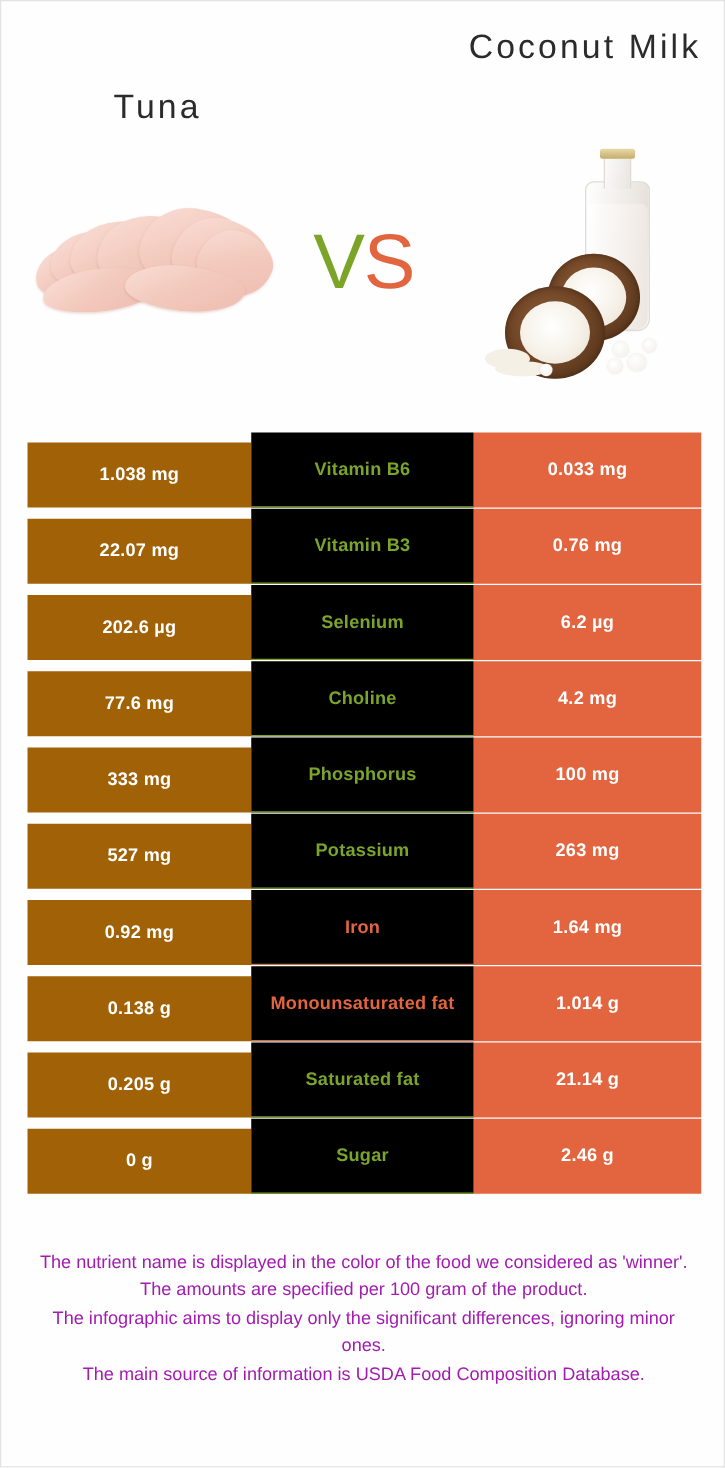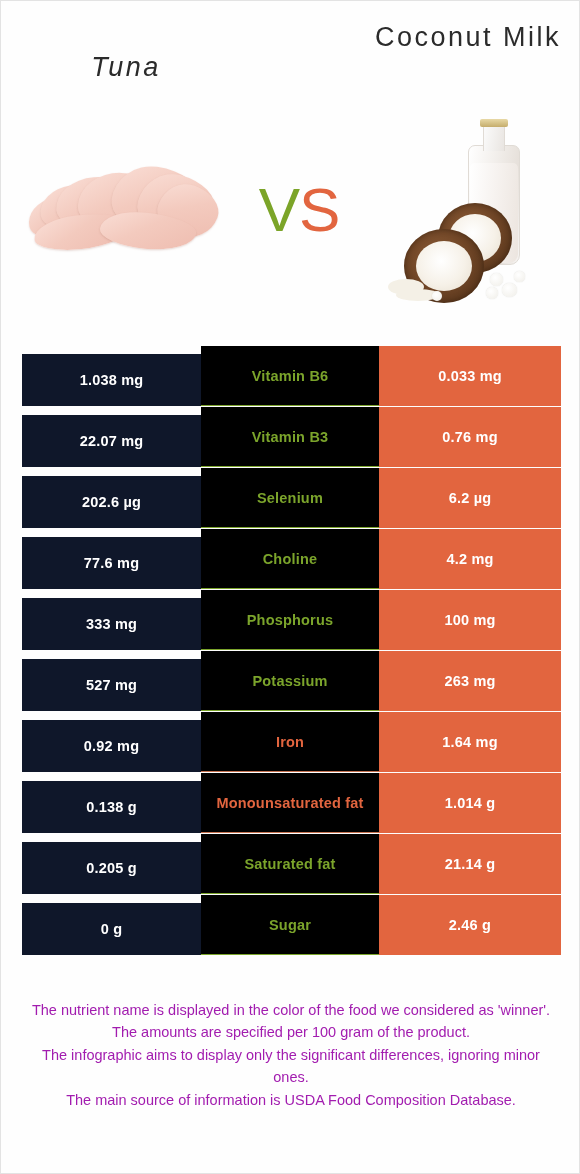--- a/index.html
+++ b/index.html
@@ -35,35 +35,34 @@
     font-size: 27px;
     letter-spacing: 2.5px;
     color: #2b2b2b;
     text-align: center;
     line-height: 1.25;
     -webkit-font-smoothing: antialiased;
   }
 
   .title-left {
     left: 20px;
-    top: 50px;
+    top: 68px;
     width: 210px;
-    font-style: italic;
   }
 
   .title-right {
     left: 350px;
     top: 20px;
     width: 210px;
     text-align: right;
   }
 
   .vs {
     position: absolute;
-    left: 238px;
+    left: 230px;
     top: 178px;
     width: 120px;
     text-align: center;
     font-size: 62px;
     font-weight: 400;
     font-family: "Liberation Sans", sans-serif;
     letter-spacing: -1px;
     line-height: 1;
   }
   .vs .v { color: #7ba428; }
@@ -94,21 +93,21 @@
     display: flex;
     align-items: center;
     justify-content: center;
     font-size: 14.5px;
     font-weight: 600;
     letter-spacing: 0.2px;
   }
 
   .cell-left {
     width: 179px;
-    background: #0f172a;
+    background: #a16207;
     color: #ffffff;
     margin-top: 8px;
   }
 
   .cell-mid {
     width: 178px;
     background: #000000;
     border-top: 1px solid transparent;
     border-bottom: 1px solid transparent;
   }

